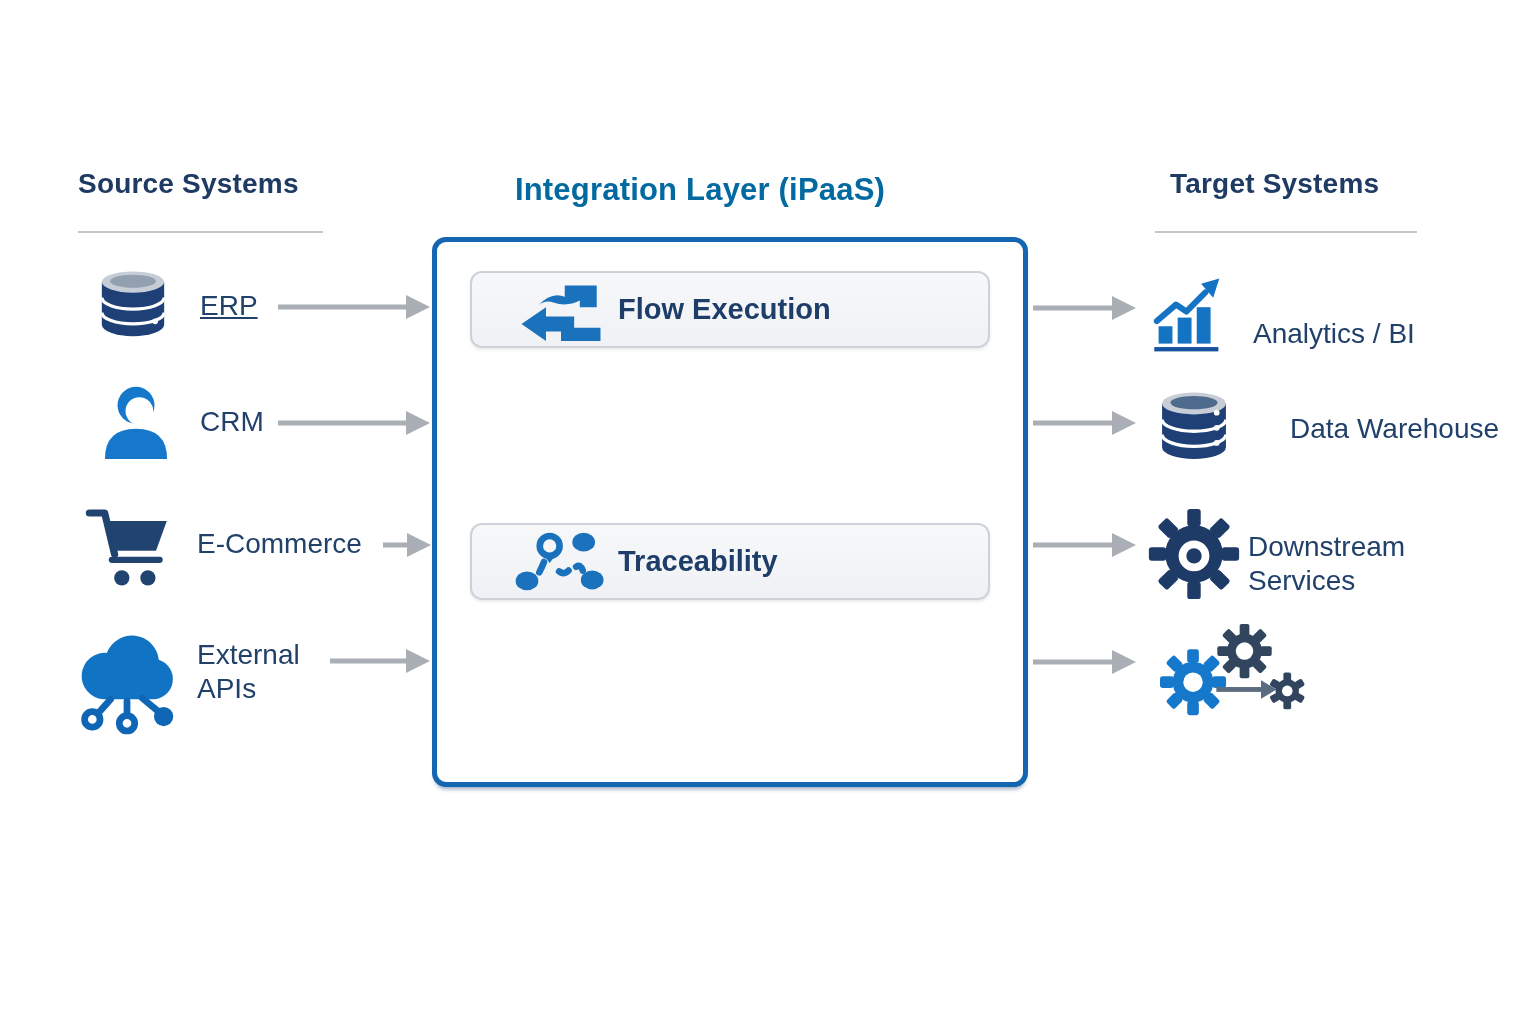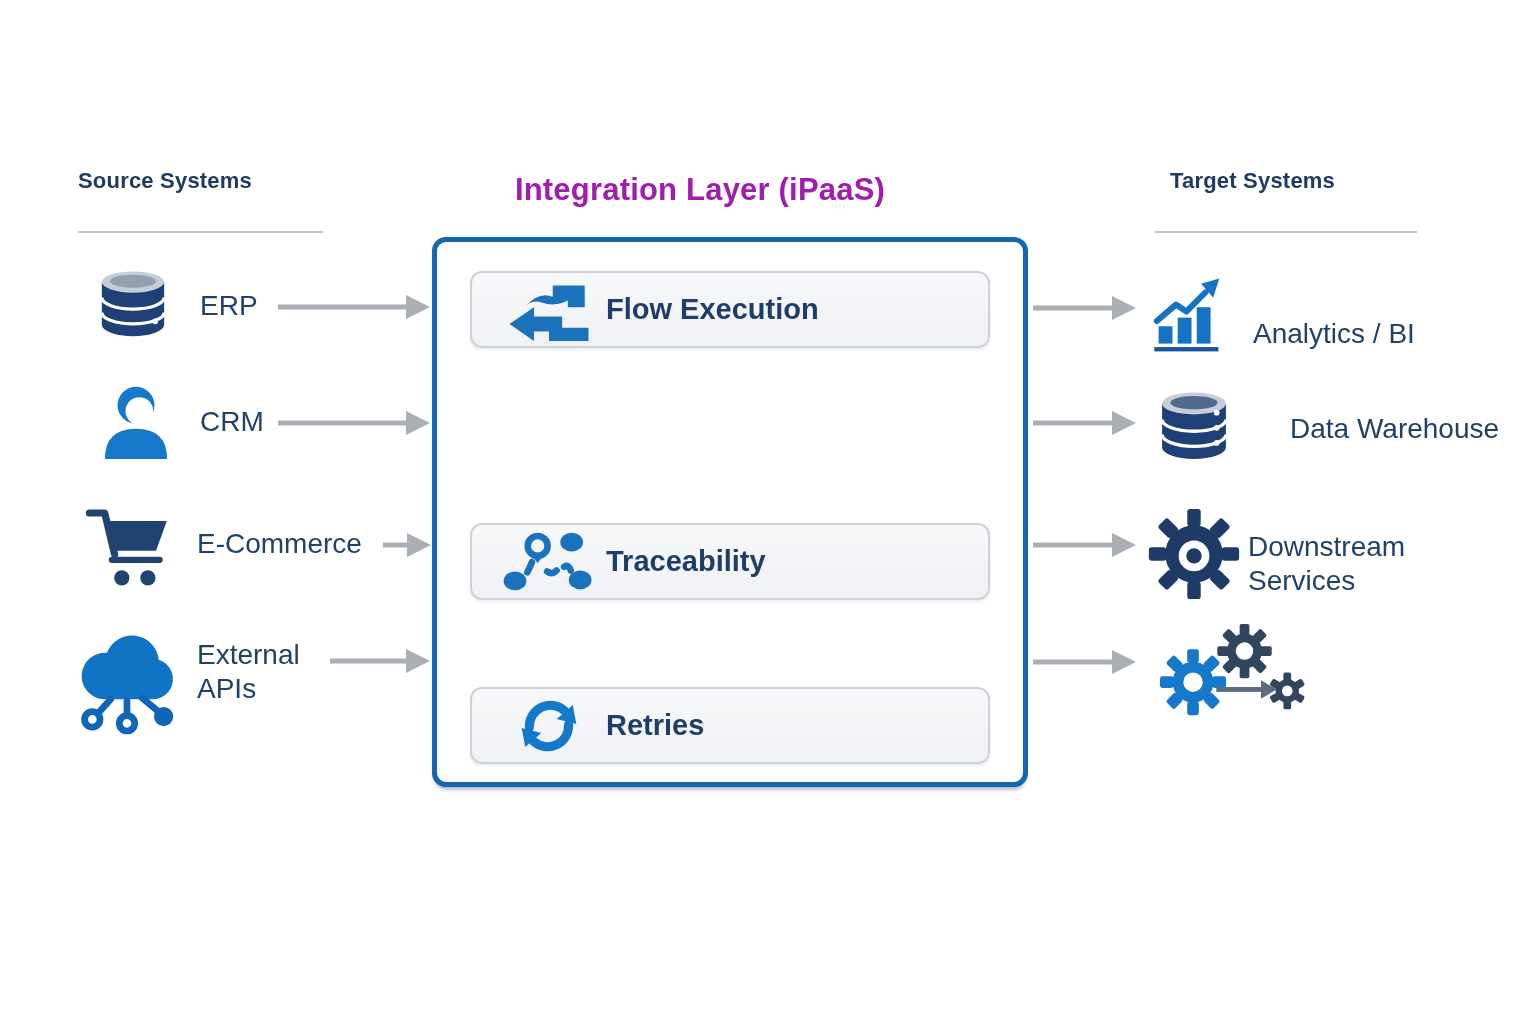--- a/index.html
+++ b/index.html
@@ -1,36 +1,36 @@
 <!DOCTYPE html>
 <html><head>
 <meta charset="utf-8">
 <style>
   html,body{margin:0;padding:0;background:#ffffff;}
   .canvas{
     position:relative;width:1536px;height:1024px;background:#ffffff;
     font-family:"Liberation Sans", sans-serif;overflow:hidden;
   }
   .abs{position:absolute;}
-  .sec-title{font-size:22px;font-weight:700;color:#1F3A63;letter-spacing:.2px;}
-  .mid-title{font-size:31px;font-weight:700;color:#a21caf;text-align:center;letter-spacing:.2px;}
+  .sec-title{font-size:28px;font-weight:700;color:#1F3A63;letter-spacing:.2px;}
+  .mid-title{font-size:31px;font-weight:700;color:#0369a1;text-align:center;letter-spacing:.2px;}
   .underline{height:2px;background:#C3C8CE;}
   .row-label{font-size:28px;font-weight:500;color:#21416B;line-height:34px;}
   .pipe-label{font-size:29px;font-weight:600;color:#1E3E69;}
   .outer-box{
     left:432px;top:237px;width:596px;height:550px;box-sizing:border-box;
     border:5px solid #1566B0;border-radius:14px;background:#ffffff;
     box-shadow:0 5px 4px -3px rgba(21,60,110,.45);
   }
   .pipe-box{
     left:33px;width:520px;height:77px;box-sizing:border-box;
     border:2px solid #CDD2D8;border-radius:12px;
     background:linear-gradient(#F7F8FA,#EFF1F4);
     box-shadow:0 2px 3px rgba(40,60,90,.10);
-    display:flex;align-items:center;padding-left:20px;
+    display:flex;align-items:center;padding-left:32px;
   }
   .pipe-icon{flex:0 0 114px;display:flex;align-items:center;justify-content:center;}
   svg{display:block;}
 </style>
 </head>
 <body>
 
 <div class="canvas">
 
   <div class="abs sec-title" style="left:78px;top:168px;">Source Systems</div>
@@ -39,21 +39,21 @@
   <div class="abs" style="left:92px;top:264px;">
     <svg width="82" height="82" viewBox="0 0 100 100">
       <path d="M12,22 v52 a38,14 0 0 0 76,0 v-52 z" fill="#1E4076"></path>
       <ellipse cx="50" cy="22" rx="38" ry="13" fill="#C7CDD6"></ellipse>
       <ellipse cx="50" cy="21" rx="28" ry="8" fill="#93A0B0"></ellipse>
       <path d="M12,41 a38,14 0 0 0 76,0" fill="none" stroke="#ffffff" stroke-width="4"></path>
       <path d="M12,59 a38,14 0 0 0 76,0" fill="none" stroke="#ffffff" stroke-width="4"></path>
       <circle cx="77" cy="70" r="3.4" fill="#ffffff"></circle>
     </svg>
   </div>
-  <div class="abs row-label" style="left:200px;top:289px;">ERP</div>
+  <div class="abs row-label" style="left:200px;top:289px;text-decoration:underline;">ERP</div>
   <div class="abs" style="left:278px;top:294px;">
     <svg width="152" height="26" viewBox="0 0 152 26">
         <rect x="0" y="10.5" width="128" height="5" fill="#A9AFB5"></rect>
         <polygon points="128,1 152,13 128,25" fill="#A9AFB5"></polygon>
       </svg>
   </div>
 
   <div class="abs" style="left:94px;top:378px;">
     <svg width="84" height="88" viewBox="0 0 100 100">
       <circle cx="50" cy="30" r="22" fill="#1578CB"></circle>
@@ -130,31 +130,20 @@
           <ellipse cx="83" cy="55" rx="12" ry="10" fill="#1B72BC"></ellipse>
           <path d="M27,47 Q30,41 32,36" fill="none" stroke="#1B72BC" stroke-width="7" stroke-linecap="round"></path>
           <path d="M48,46 Q53,50 58,45" fill="none" stroke="#1B72BC" stroke-width="7" stroke-linecap="round"></path>
           <path d="M66,41 Q71,38 73,45" fill="none" stroke="#1B72BC" stroke-width="7" stroke-linecap="round"></path>
         </svg>
       </div>
       <div class="pipe-label">Traceability</div>
     </div>
 
 
-    <div class="abs pipe-box" style="top:445px;">
-      <div class="pipe-icon">
-        <svg width="70" height="70" viewBox="0 0 100 100">
-          <path d="M22,52 A30,30 0 0 1 72,28" fill="none" stroke="#1579CB" stroke-width="13" stroke-linecap="round"></path>
-          <polygon points="84,20 89,47 61,40" fill="#1579CB"></polygon>
-          <path d="M78,48 A30,30 0 0 1 28,72" fill="none" stroke="#1579CB" stroke-width="13" stroke-linecap="round"></path>
-          <polygon points="16,80 11,53 39,60" fill="#1579CB"></polygon>
-        </svg>
-      </div>
-      <div class="pipe-label">Retries</div>
-    </div>
 
   </div>
 
   <div class="abs sec-title" style="left:1170px;top:168px;">Target Systems</div>
   <div class="abs underline" style="left:1155px;top:231px;width:262px;"></div>
 
   <div class="abs" style="left:1033px;top:295px;">
     <svg width="103" height="26" viewBox="0 0 103 26">
         <rect x="0" y="10.5" width="79" height="5" fill="#A9AFB5"></rect>
         <polygon points="79,1 103,13 79,25" fill="#A9AFB5"></polygon>

